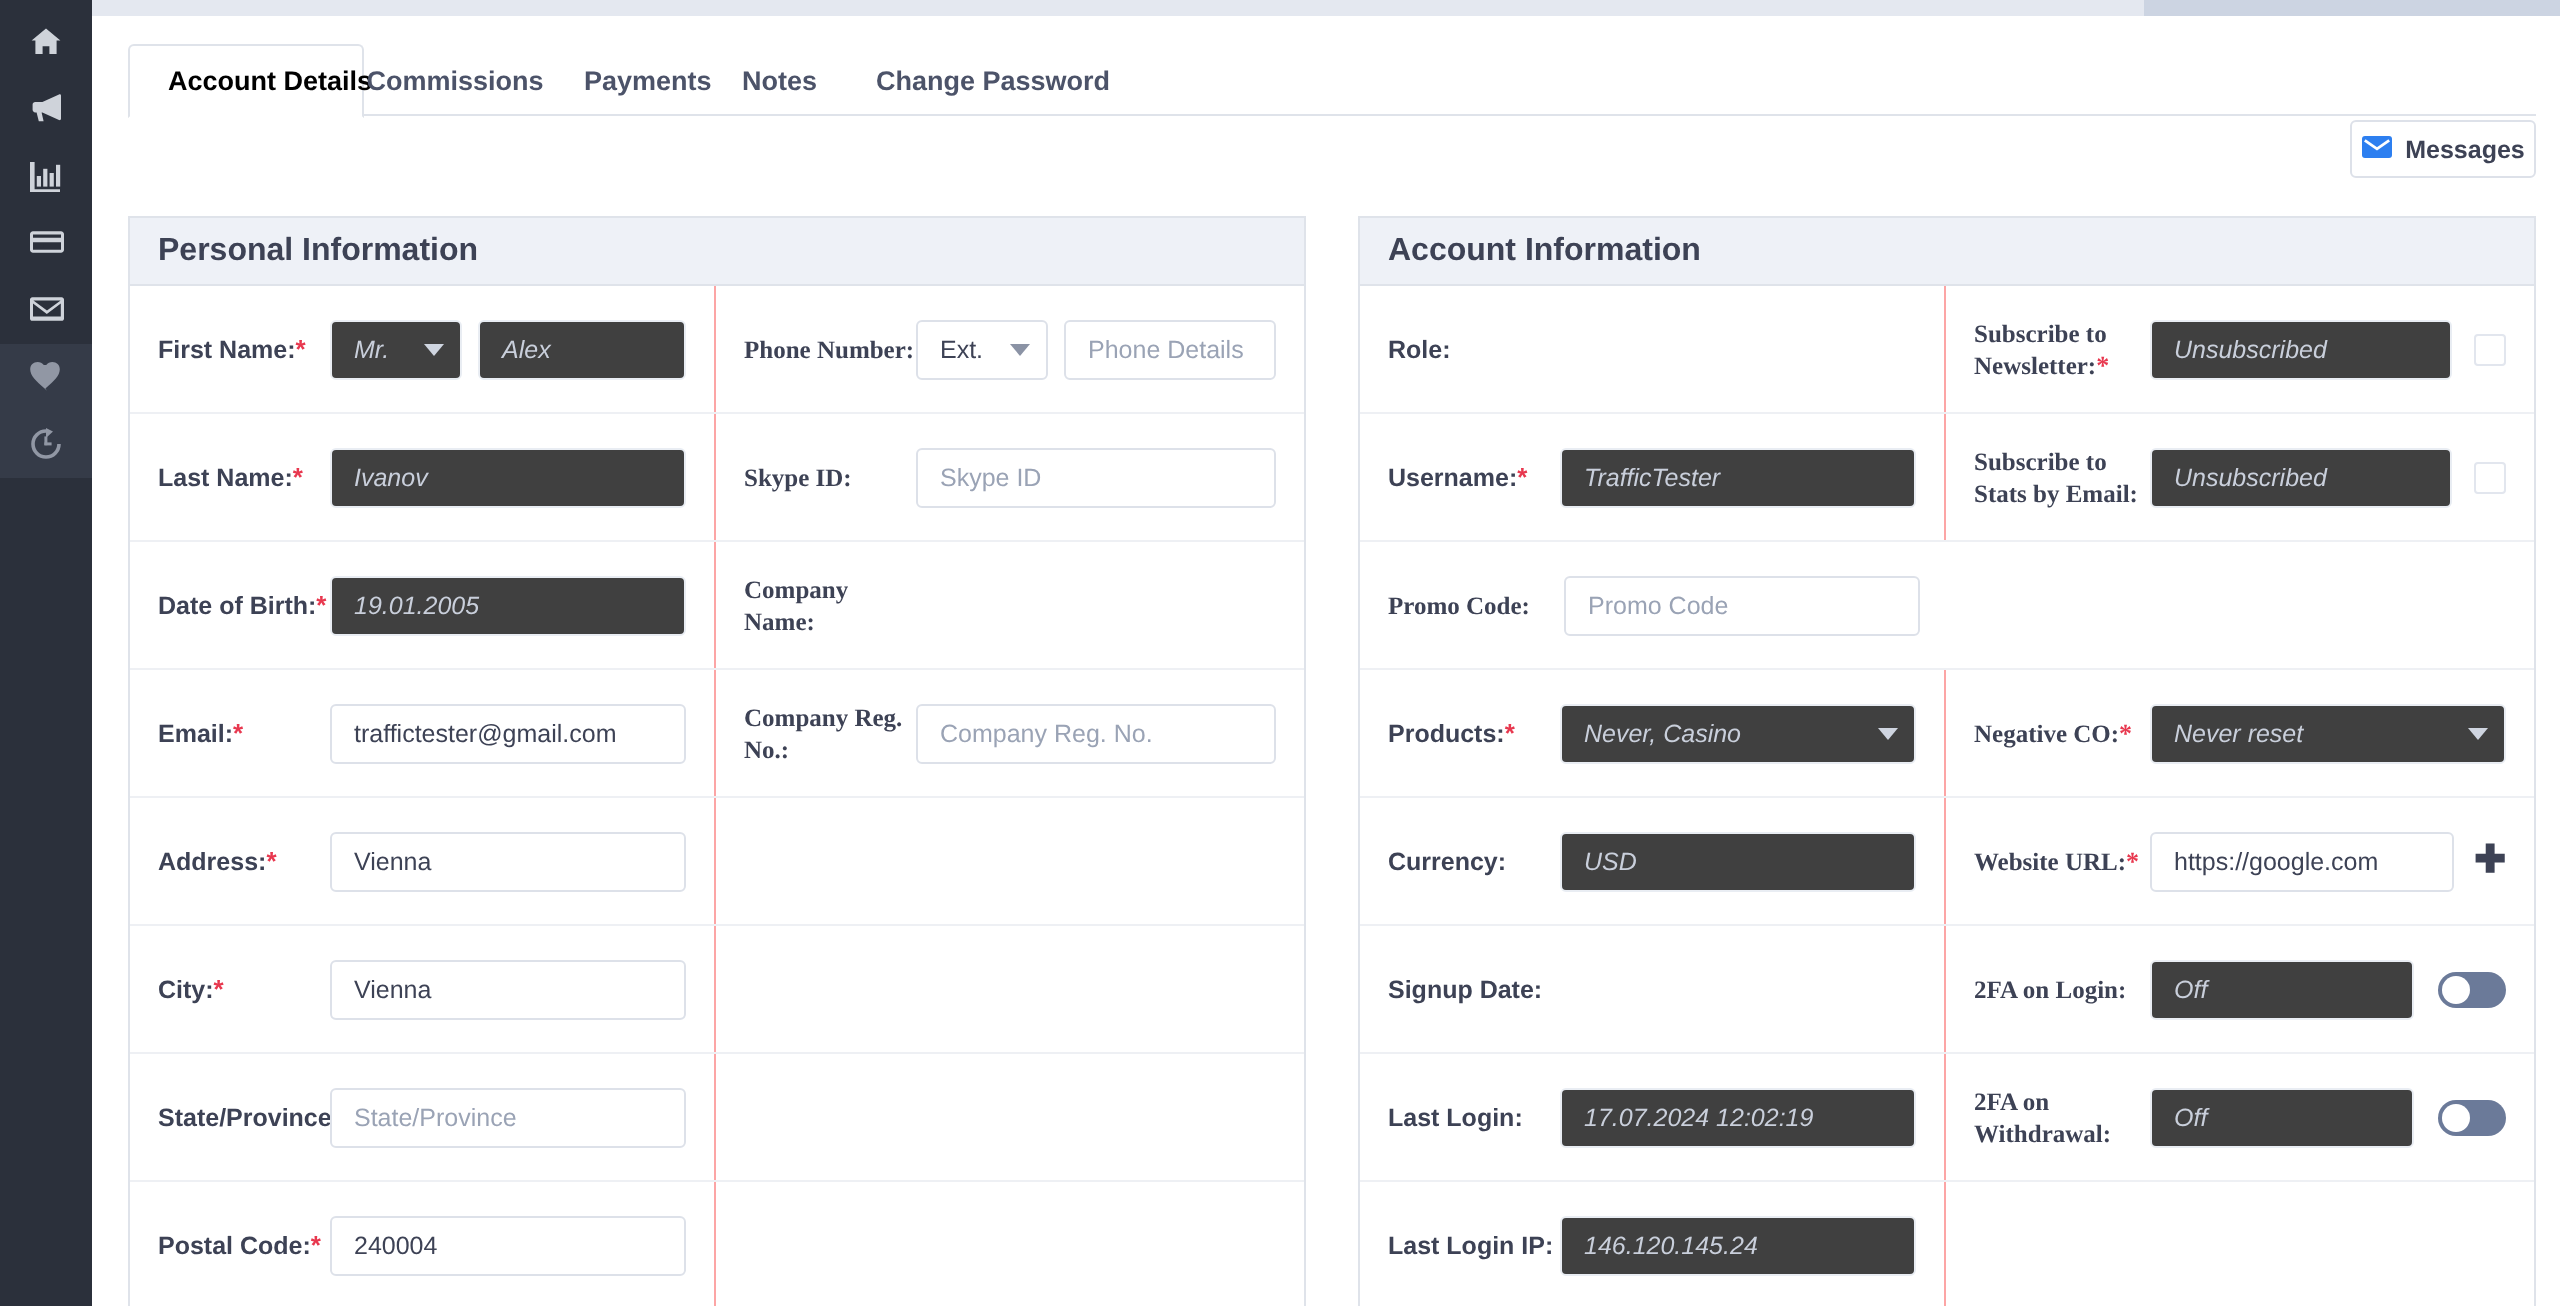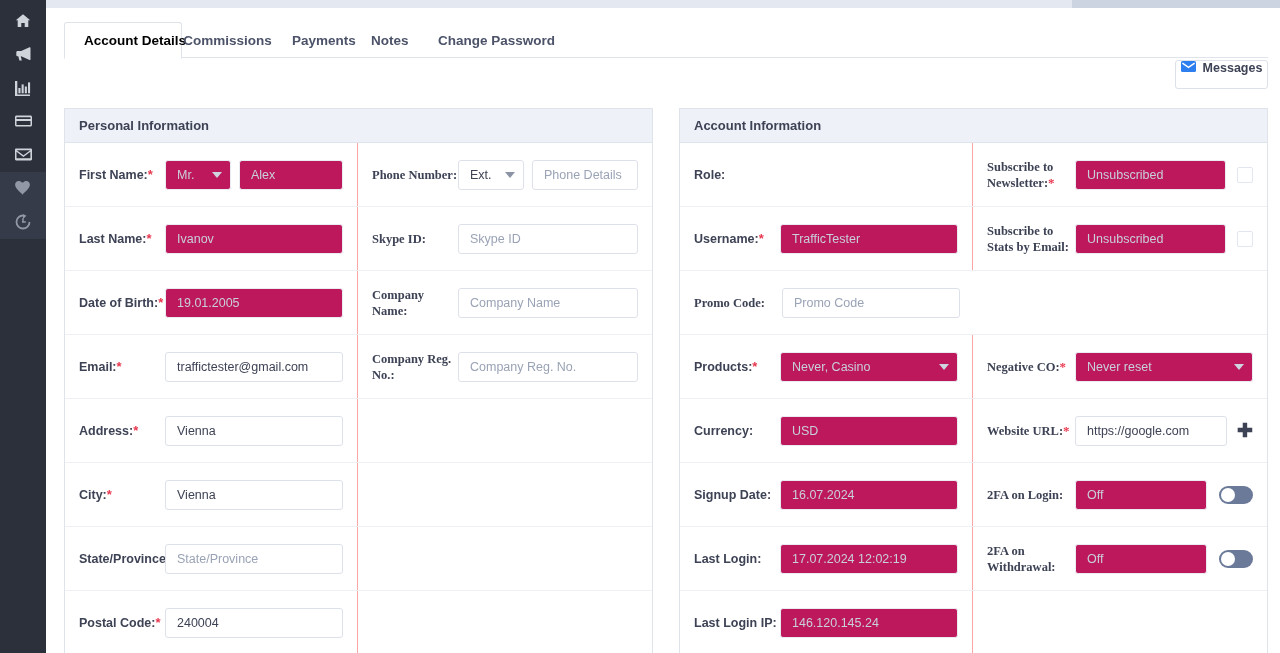--- a/index.html
+++ b/index.html
@@ -65,21 +65,21 @@
     height: 37px;
   }
 
   
   #messages-btn {
     position: absolute; top: 60px; left: 1175px;
     width: 93px; height: 29px;
     background: #ffffff;
     border: 1px solid #dde1e9;
     border-radius: 3px;
-    display: flex; justify-content: center;
+    display: flex; align-items: center; justify-content: center;
     gap: 7px;
     font-size: 12.5px; font-weight: bold; color: #3d4255;
     cursor: pointer;
   }
 
   
   .panel {
     position: absolute;
     top: 108px;
     width: 589px;
@@ -89,21 +89,21 @@
     border-bottom: none;
   }
   #panel-personal { left: 64px; }
   #panel-account  { left: 679px; }
   .panel-head {
     height: 34px;
     background: #eef1f7;
     border-bottom: 1px solid #dfe3ea;
     display: flex; align-items: center;
     padding-left: 14px;
-    font-size: 13px; font-weight: bold; color: #3d4255;
+    font-size: 16px; font-weight: bold; color: #3d4255;
   }
   .panel-body { position: relative; }
 
   .row {
     display: flex;
     border-bottom: 1px solid #eef0f4;
     min-height: 63px;
   }
   .row:last-child { border-bottom: none; }
   .cell {
@@ -134,23 +134,24 @@
     padding: 0 11px;
     font-size: 12.5px;
     color: #3d4255;
     flex: 1;
     min-width: 0;
     overflow: hidden;
     white-space: nowrap;
   }
   .fld.ph { color: #9aa3b5; }
   .fld.disabled {
-    background: #be185d;
+    background: #404040;
     border-color: #e9edf3;
     color: #c9cfdb;
+    font-style: italic;
   }
   .fld.select {
     padding-right: 8px;
     justify-content: space-between;
   }
   .caret {
     width: 0; height: 0;
     border-left: 5px solid transparent;
     border-right: 5px solid transparent;
     border-top: 6px solid #8b93a5;
@@ -336,23 +337,20 @@
       </div>
       <div class="row">
         <div class="cell left">
           <div class="lbl">Date of Birth:<span class="req">*</span></div>
           <div class="fld disabled">
             <span>19.01.2005</span>
           </div>
         </div>
         <div class="cell right">
           <div class="lbl">Company Name:</div>
-          <div class="fld ph">
-            <span>Company Name</span>
-          </div>
         </div>
       </div>
       <div class="row">
         <div class="cell left">
           <div class="lbl">Email:<span class="req">*</span></div>
           <div class="fld">
             <span>traffictester@gmail.com</span>
           </div>
         </div>
         <div class="cell right">
@@ -466,23 +464,20 @@
           <div class="lbl">Website URL:<span class="req">*</span></div>
           <div class="fld">
             <span>https://google.com</span>
           </div>
           <div class="plus">✚</div>
         </div>
       </div>
       <div class="row">
         <div class="cell left">
           <div class="lbl">Signup Date:</div>
-          <div class="fld disabled">
-            <span>16.07.2024</span>
-          </div>
         </div>
         <div class="cell right">
           <div class="lbl">2FA on Login:</div>
           <div class="fld disabled">
             <span>Off</span>
           </div>
           <div class="toggle">
             <div class="knob"></div>
           </div>
         </div>

